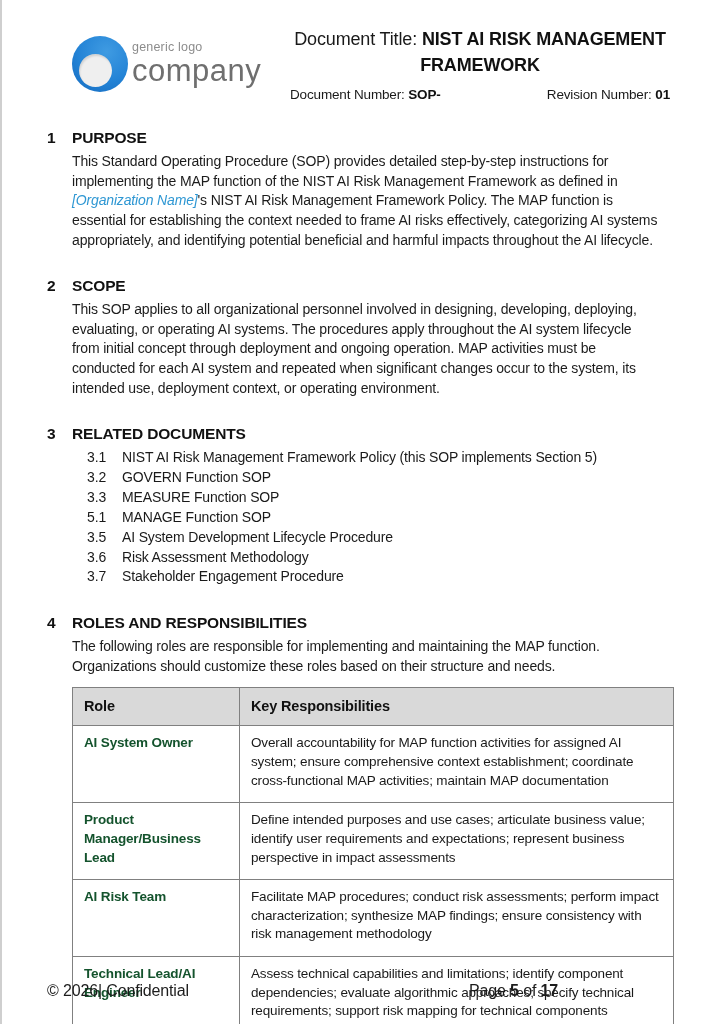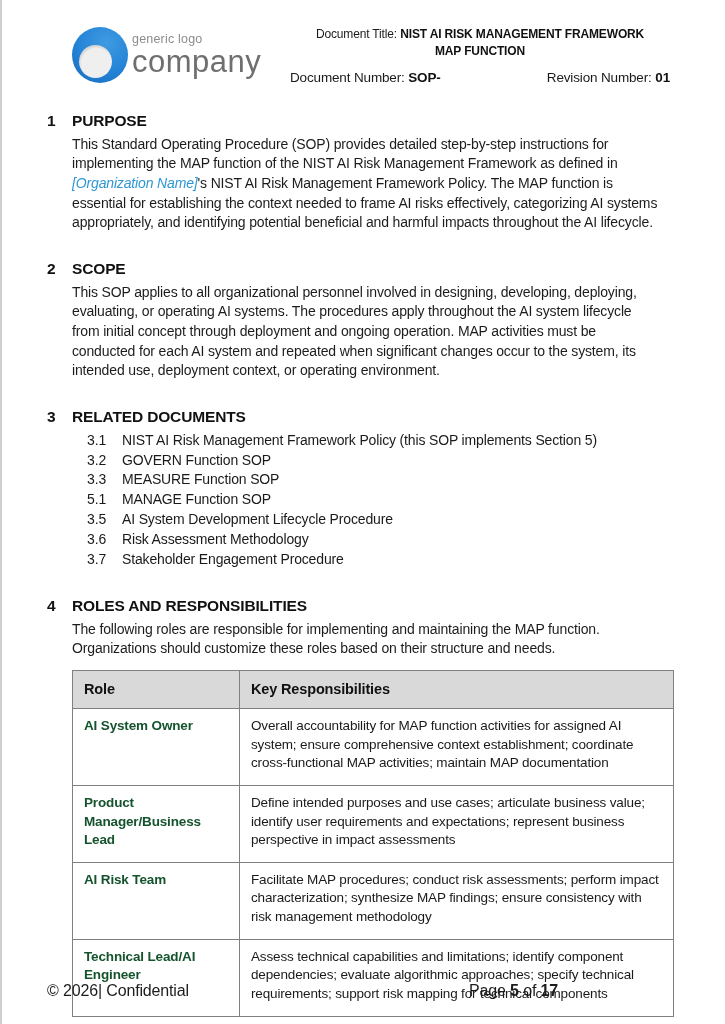--- a/index.html
+++ b/index.html
@@ -31,21 +31,21 @@
     position: absolute; left: 7px; bottom: 5px;
     width: 33px; height: 33px; border-radius: 50%;
     background: #efefef;
     box-shadow: inset 1px 2px 2px rgba(0,0,0,0.12);
   }
   .logo-text { margin-left: 4px; line-height: 1; }
   .logo-text .small { font-size: 12.5px; color: #8c8c8c; letter-spacing: 0.2px; }
   .logo-text .big { font-size: 31px; color: #6f6f6f; letter-spacing: 0.5px; margin-top: 1px; }
 
   .title-block { flex: 1 1 auto; padding-top: 1px; }
-  .title-line { text-align: center; font-size: 12px; line-height: 1.45; }
+  .title-line { text-align: center; font-size: 18px; line-height: 1.45; }
   .title-line b, .num-row b { font-weight: bold; color: #111; }
   .num-row {
     display: flex; justify-content: space-between;
     font-size: 13.5px; margin-top: 9px; gap: 24px;
   }
 
   
   .section { margin-top: 27px; }
   .sec-heading { display: flex; font-weight: bold; font-size: 15.5px; color: #111; }
   .sec-num { width: 25px; flex: 0 0 auto; }
@@ -92,21 +92,20 @@
       <div class="logo-mark">
         <div class="inner"></div>
       </div>
       <div class="logo-text">
         <div class="small">generic logo</div>
         <div class="big">company</div>
       </div>
     </div>
     <div class="title-block">
       <div class="title-line"><span>Document Title: </span><b>NIST AI RISK MANAGEMENT FRAMEWORK</b></div>
-      <div class="title-line"><b>MAP FUNCTION</b></div>
       <div class="num-row">
         <span><span>Document Number: </span><b>SOP-</b></span>
         <span><span>Revision Number: </span><b>01</b></span>
       </div>
     </div>
   </div>
 
   <div class="section">
     <div class="sec-heading">
       <span class="sec-num">1</span>

